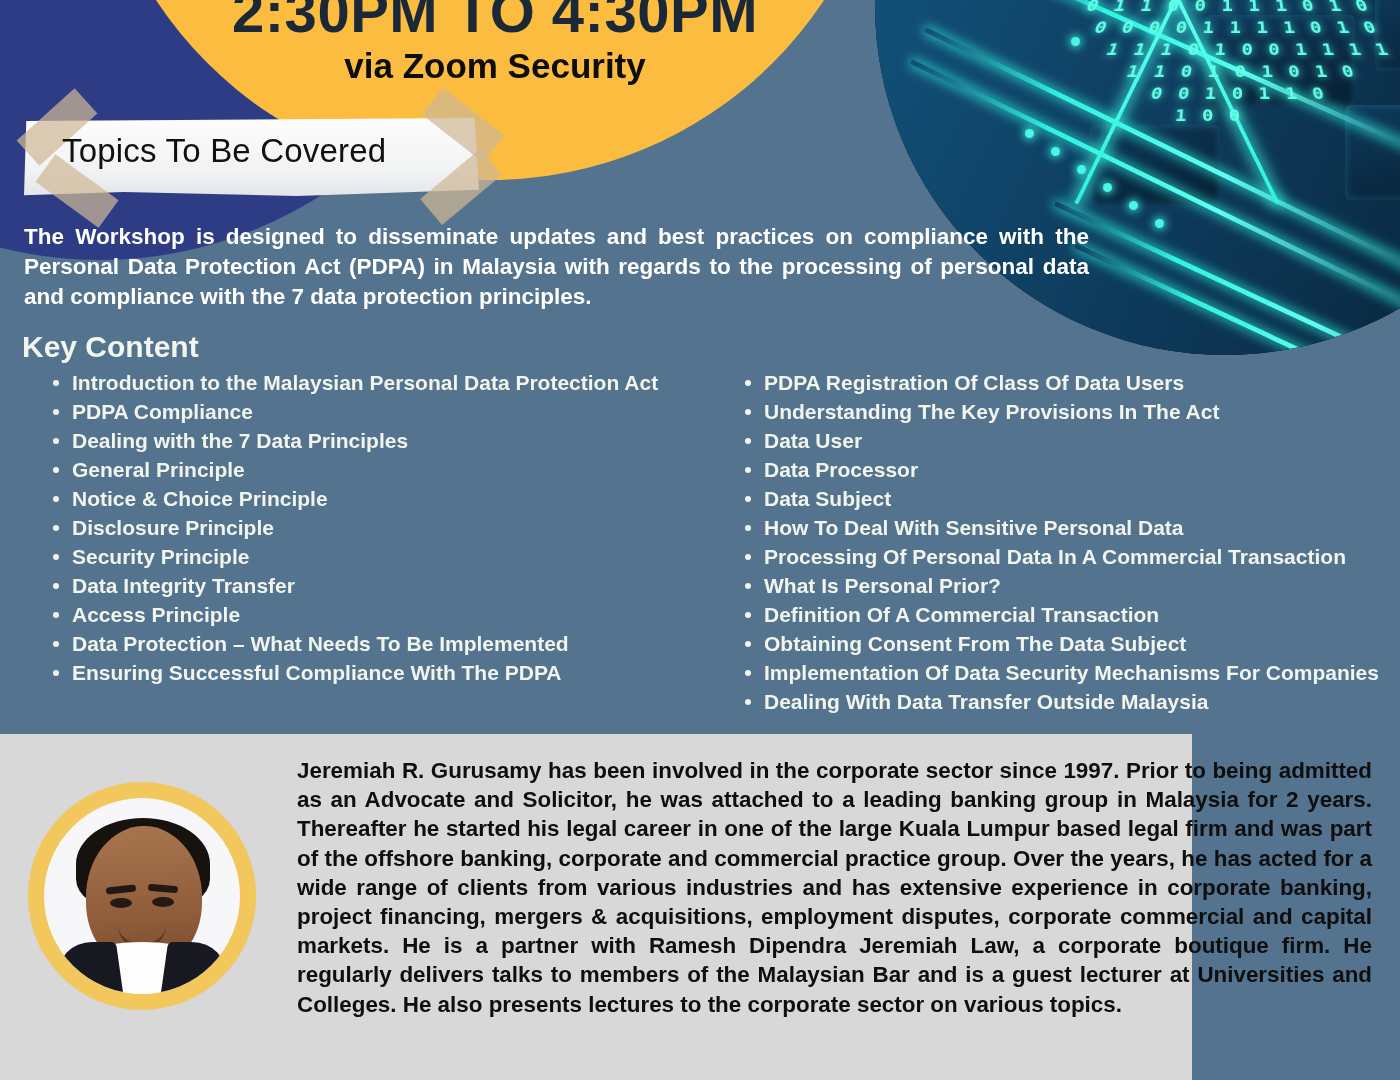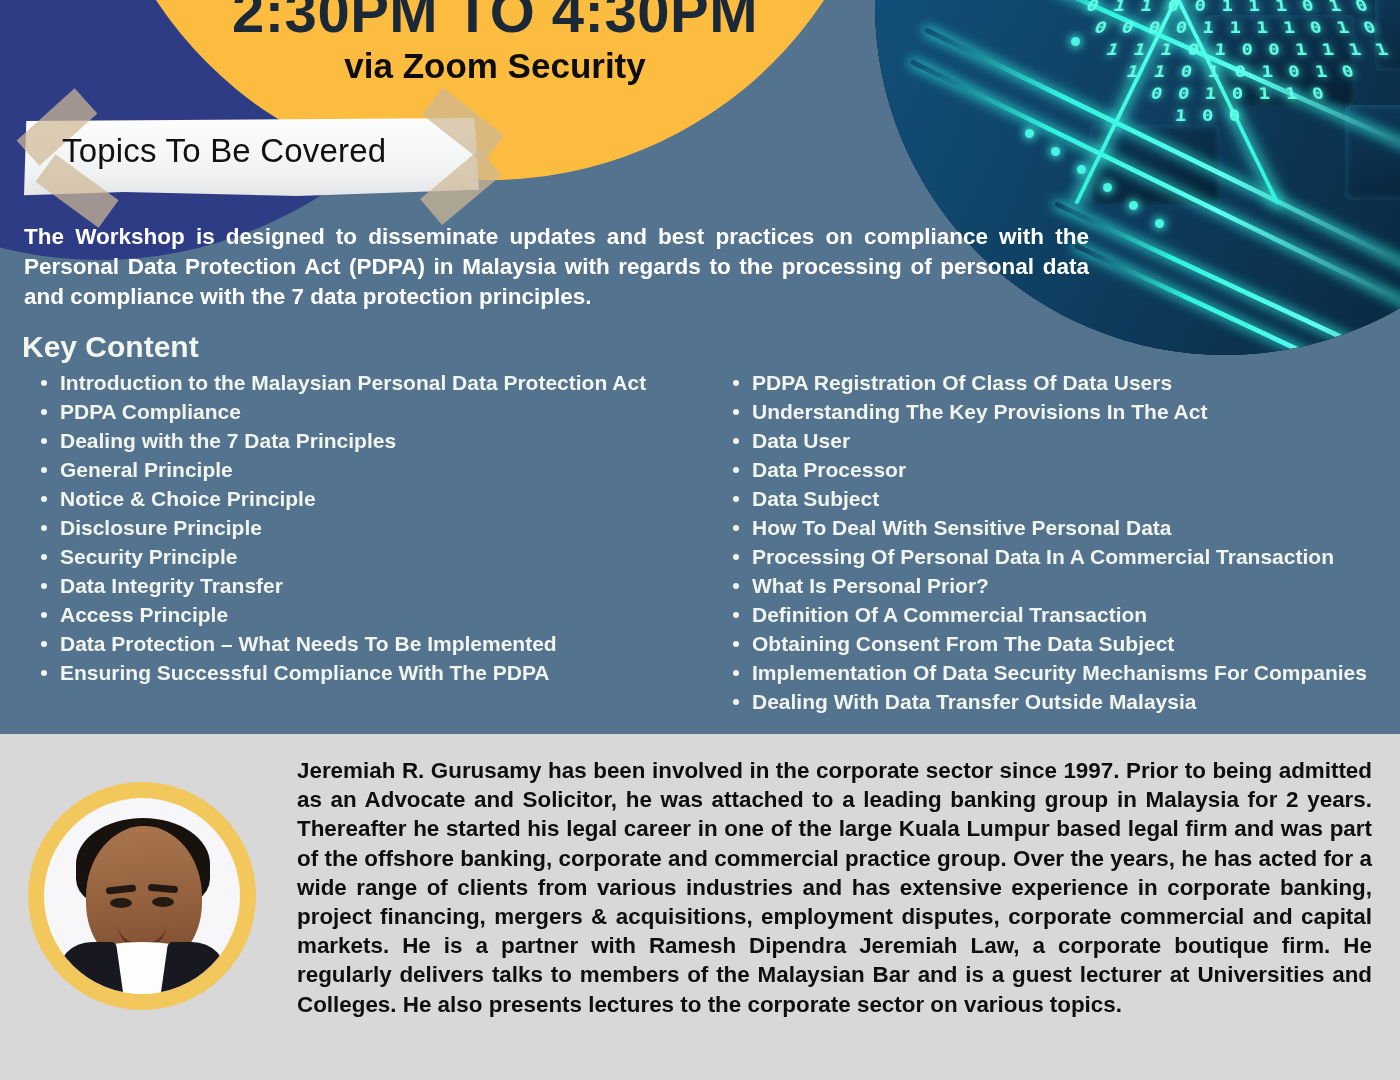--- a/index.html
+++ b/index.html
@@ -198,21 +198,21 @@
     position: absolute;
     left: 22px;
     top: 330px;
     font-size: 30px;
     font-weight: 700;
     color: #f2f6ef;
     z-index: 5;
   }
   .columns {
     position: absolute;
-    left: 20px;
+    left: 32px;
     top: 368px;
     width: 1360px;
     display: flex;
     gap: 24px;
     z-index: 5;
   }
   .col { width: 672px; }
   ul.bullets {
     margin: 0;
     padding-left: 40px;
@@ -236,21 +236,21 @@
     height: 6px;
     border-radius: 50%;
     background: #f1f5ed;
   }
 
   
   .speaker-strip {
     position: absolute;
     left: 0;
     top: 734px;
-    width: 1400px;
+    width: 1192px;
     height: 346px;
     background: #d8d8d8;
     z-index: 10;
   }
   .avatar-ring {
     position: absolute;
     left: 28px;
     top: 48px;
     width: 228px;
     height: 228px;

